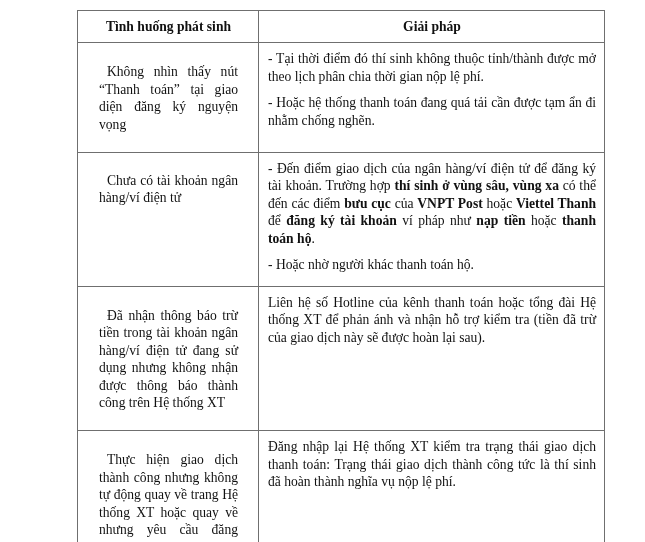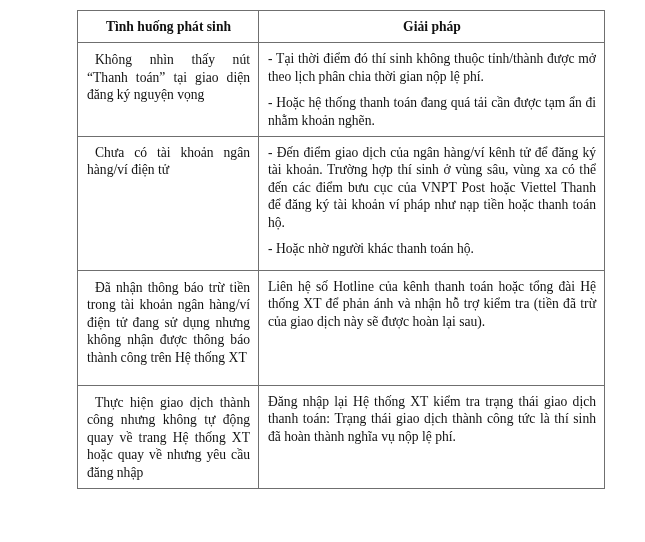--- a/index.html
+++ b/index.html
@@ -72,37 +72,37 @@
   }
 
   
   td.problem {
     text-align: justify;
     text-justify: inter-word;
     text-indent: 8px;
     hyphens: none;
   }
   td.problem p {
-    margin: 0;
+    margin: 12px;
   }
 
   
   td.solution {
     text-align: justify;
     text-justify: inter-word;
     margin-left: 28px;
   }
   td.solution p {
     margin: 0 0 9px 0;
   }
   td.solution p:last-child {
     margin-bottom: 0;
   }
   td.solution b {
-    font-weight: normal;
+    font-weight: bold;
   }
 
   
   tr.row-1 td { height: 68px; }
   tr.row-2 td { height: 119px; }
   tr.row-3 td { height: 53px; }
   tr.row-4 td { height: 99px; }
   tr.row-5 td { height: 85px; }
 
   tr.row-1 td.problem,
@@ -128,30 +128,30 @@
       </tr>
     </thead>
     <tbody>
 
       <tr class="row-1">
         <td class="problem">
           <p>Không nhìn thấy nút “Thanh toán” tại giao diện đăng ký nguyện vọng</p>
         </td>
         <td class="solution">
           <p>- Tại thời điểm đó thí sinh không thuộc tỉnh/thành được mở theo lịch phân chia thời gian nộp lệ phí.</p>
-          <p>- Hoặc hệ thống thanh toán đang quá tải cần được tạm ẩn đi nhằm khoản nghẽn.</p>
+          <p>- Hoặc hệ thống thanh toán đang quá tải cần được tạm ẩn đi nhằm chống nghẽn.</p>
         </td>
       </tr>
 
       <tr class="row-2">
         <td class="problem">
           <p>Chưa có tài khoản ngân hàng/ví điện tử</p>
         </td>
         <td class="solution">
-          <p><span>- Đến điểm giao dịch của ngân hàng/ví kênh tử để đăng ký tài khoản. Trường hợp </span><b>thí sinh ở vùng sâu, vùng xa</b><span> có thể đến các điểm </span><b>bưu cục</b><span> của </span><b>VNPT Post</b><span> hoặc </span><b>Viettel Thanh</b><span> để </span><b>đăng ký tài khoản</b><span> ví pháp như </span><b>nạp tiền</b><span> hoặc </span><b>thanh toán hộ</b><span>.</span></p>
+          <p><span>- Đến điểm giao dịch của ngân hàng/ví điện tử để đăng ký tài khoản. Trường hợp </span><b>thí sinh ở vùng sâu, vùng xa</b><span> có thể đến các điểm </span><b>bưu cục</b><span> của </span><b>VNPT Post</b><span> hoặc </span><b>Viettel Thanh</b><span> để </span><b>đăng ký tài khoản</b><span> ví pháp như </span><b>nạp tiền</b><span> hoặc </span><b>thanh toán hộ</b><span>.</span></p>
           <p>- Hoặc nhờ người khác thanh toán hộ.</p>
         </td>
       </tr>
 
 
       <tr class="row-4">
         <td class="problem">
           <p>Đã nhận thông báo trừ tiền trong tài khoản ngân hàng/ví điện tử đang sử dụng nhưng không nhận được thông báo thành công trên Hệ thống XT</p>
         </td>
         <td class="solution">

